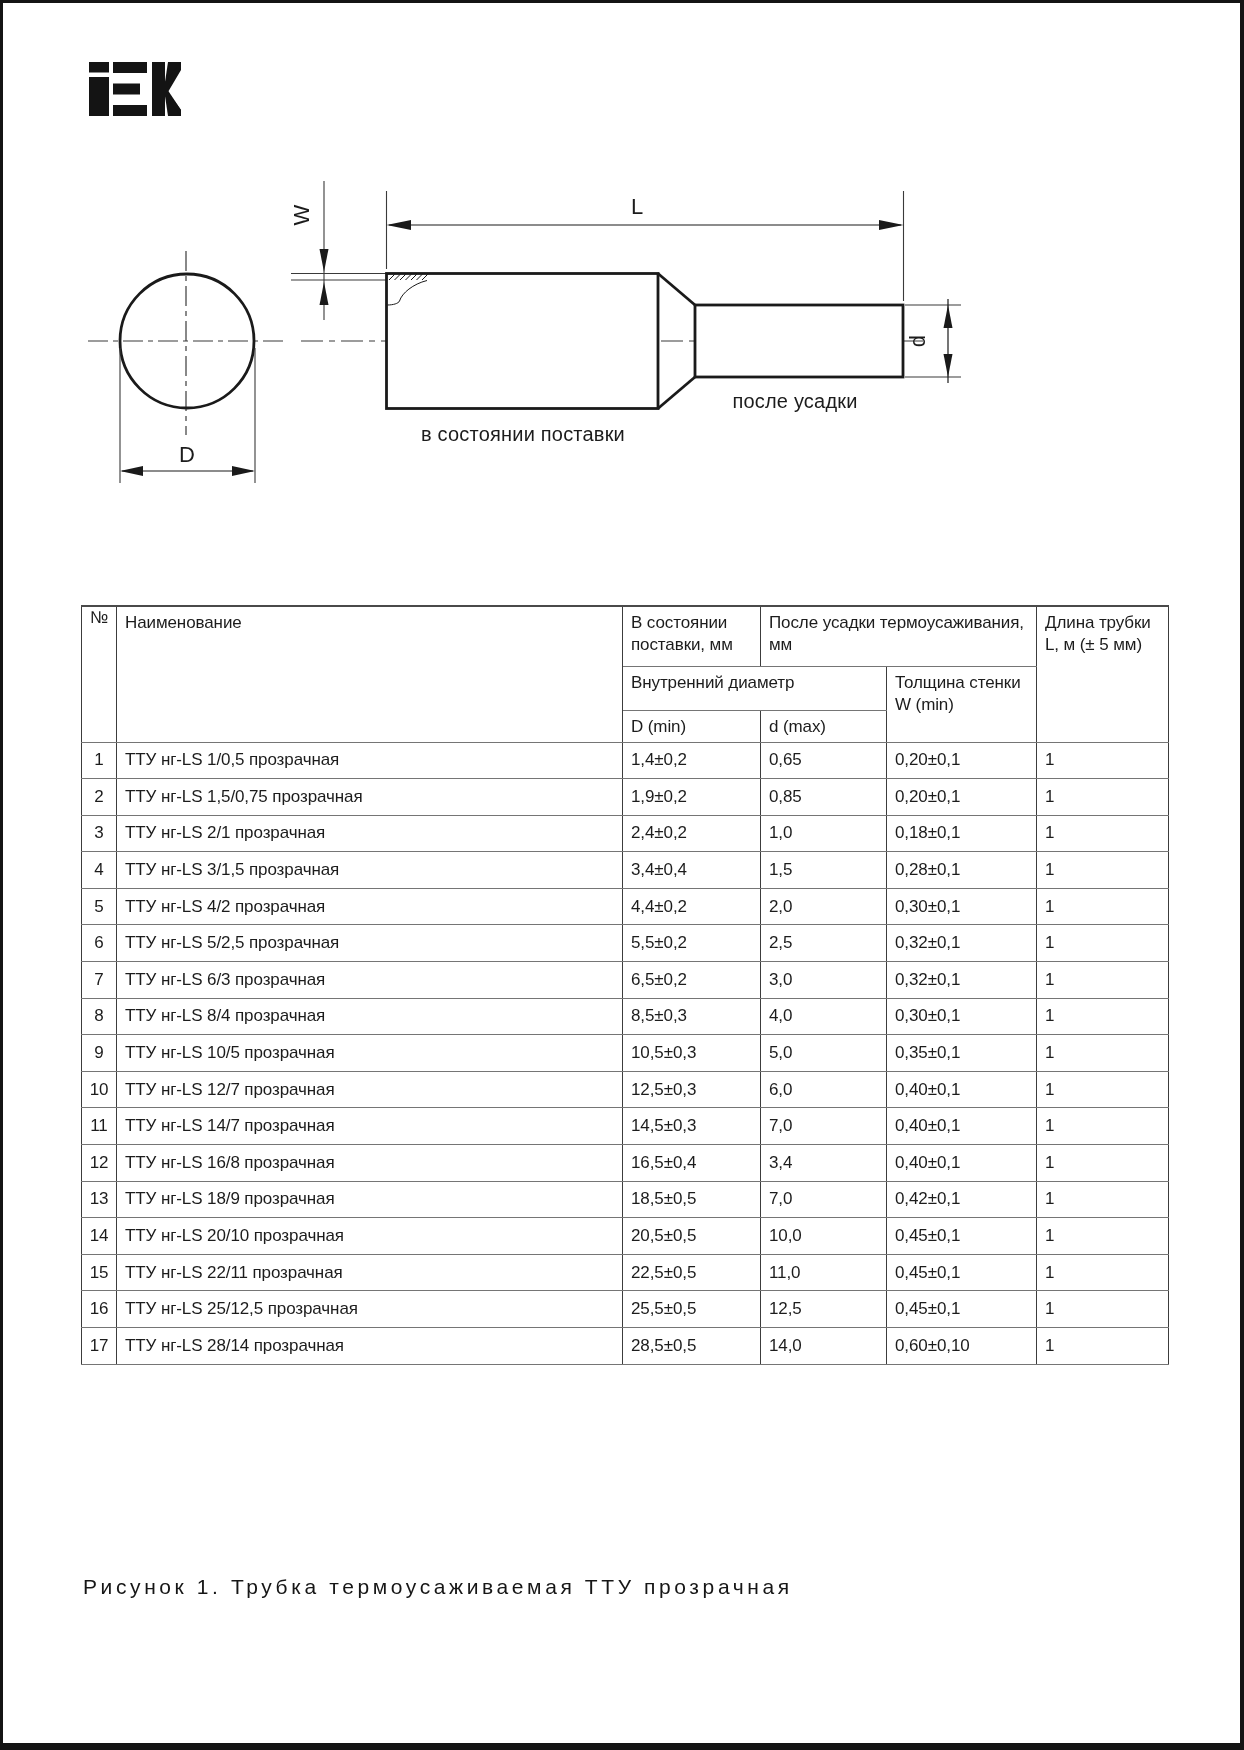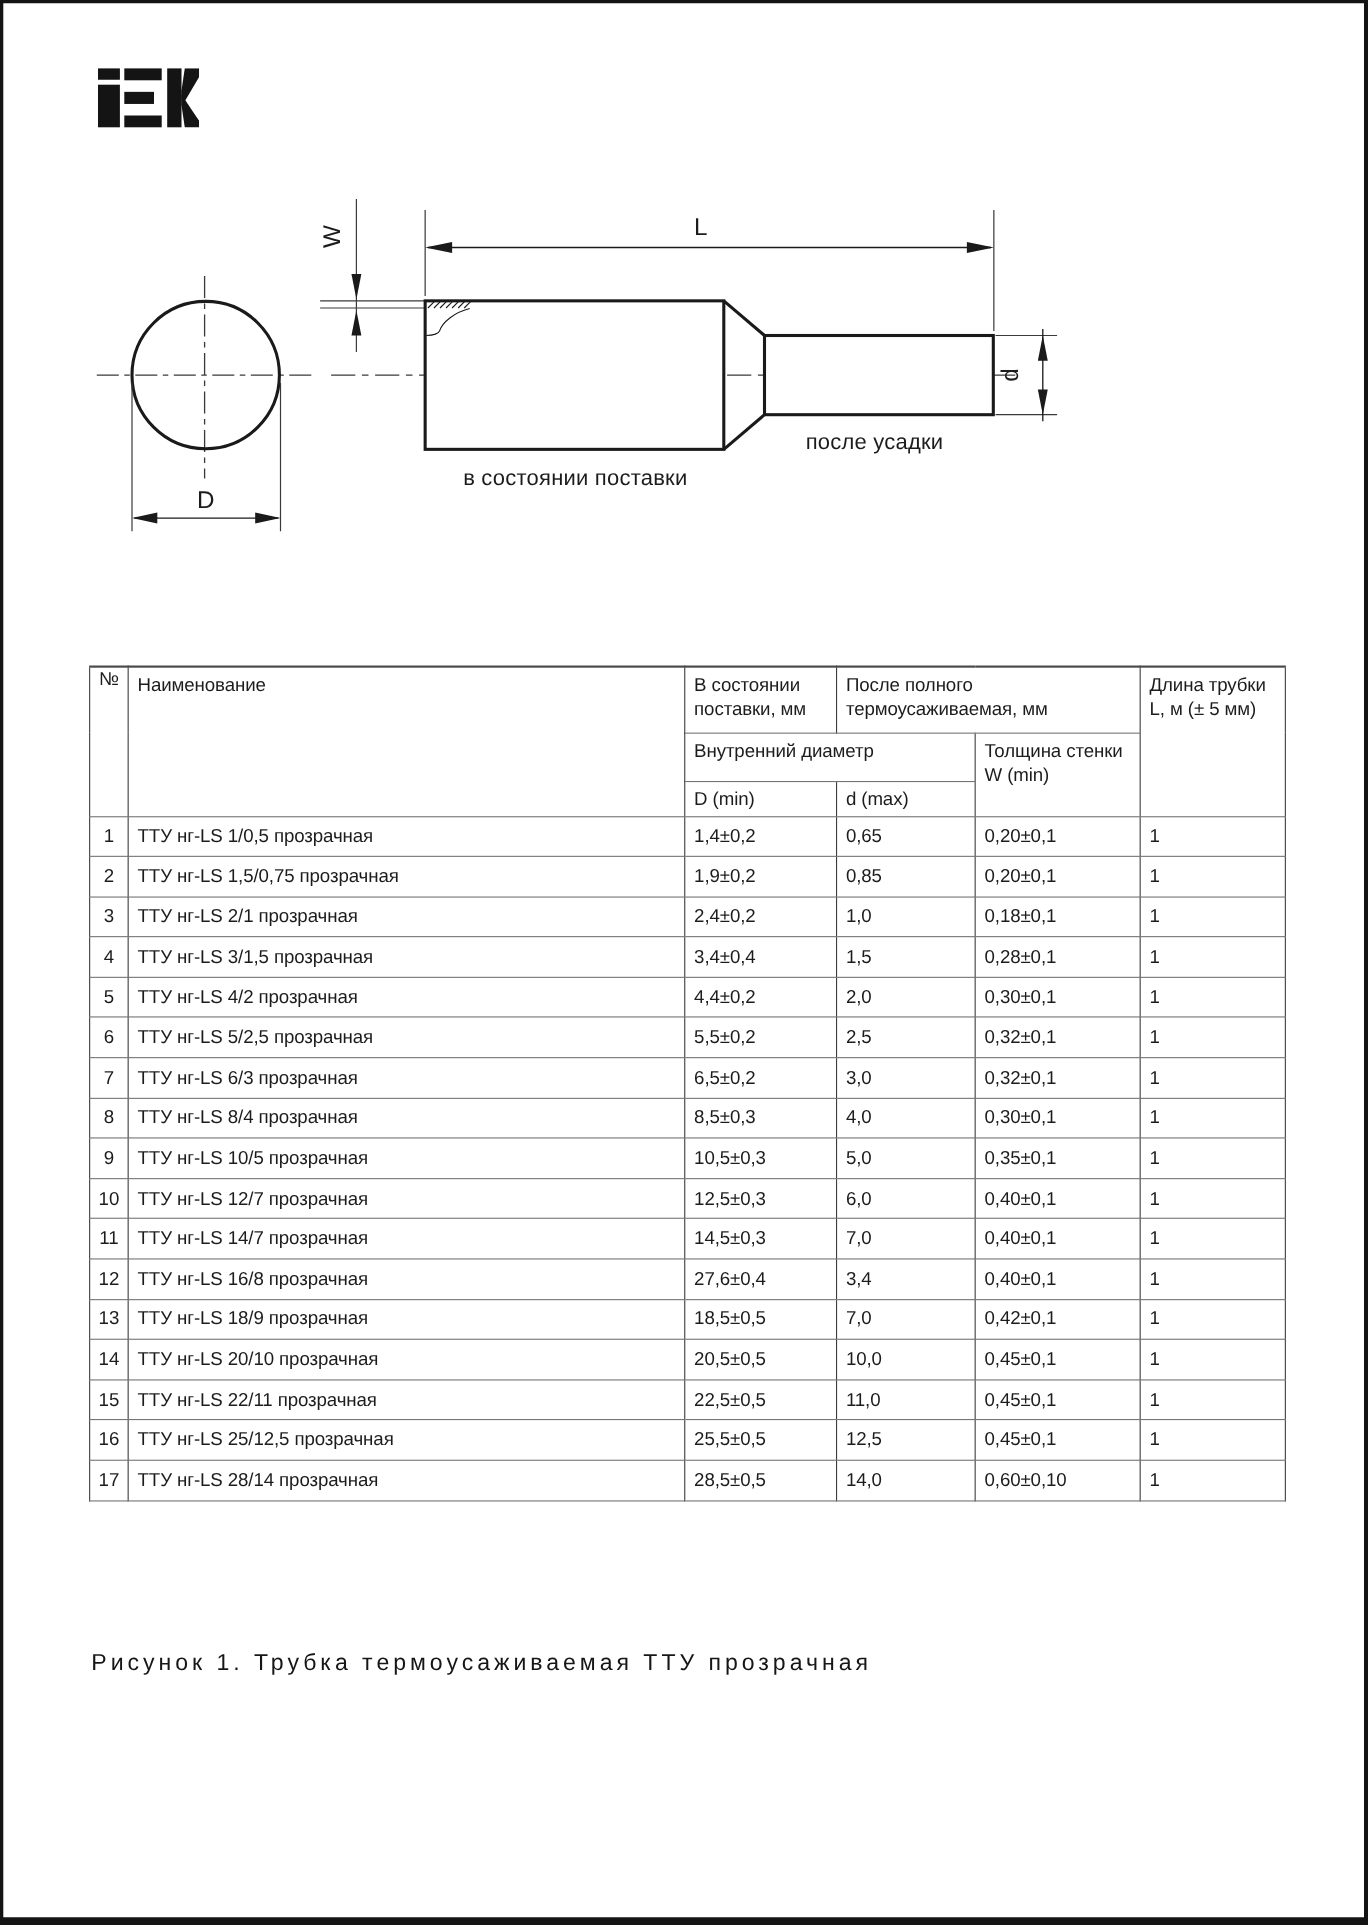--- a/index.html
+++ b/index.html
@@ -41,21 +41,21 @@
     text-align:left;
     overflow:hidden;
   }
   .spec-table { border:1px solid #3c3c3c; border-top:2px solid #4a4a4a; }
   .spec-table thead th { vertical-align:top; padding:5px 8px 2px 8px; line-height:1.3; }
   .spec-table tbody td { height:35.6px; vertical-align:middle; padding:0 8px; }
   .spec-table .c-no { text-align:center; padding:0 2px; }
   .hr1 { height:60px; } .hr2 { height:44px; } .hr3 { height:32px; }
 
   .figure-caption {
-    position:absolute; left:80px; top:1497px;
+    position:absolute; left:80px; top:1572px;
     font-size:21px;
     letter-spacing:3.6px;
     white-space:nowrap;
     color:#161616;
   }
 </style>
 </head>
 <body>
 
 <div class="page">
@@ -139,21 +139,21 @@
         <col style="width:138px">
       <col style="width:126px">
         <col style="width:150px">
         <col style="width:132px">
     </colgroup>
     <thead>
       <tr class="hr1">
         <th rowspan="3" class="c-no">№</th>
         <th rowspan="3">Наименование</th>
         <th>В состоянии поставки, мм</th>
-        <th colspan="2">После полного термоусаживаемая, мм</th>
+        <th colspan="2">После усадки термоусаживания, мм</th>
         <th rowspan="3">Длина трубки L, м (± 5 мм)</th>
       </tr>
       <tr class="hr2">
         <th colspan="2">Внутренний диаметр</th>
         <th rowspan="2">Толщина стенки W (min)</th>
       </tr>
       <tr class="hr3">
         <th>D (min)</th>
         <th>d (max)</th>
       </tr>
@@ -254,21 +254,21 @@
       <td>ТТУ нг-LS 14/7 прозрачная</td>
       <td>14,5±0,3</td>
       <td>7,0</td>
       <td>0,40±0,1</td>
       <td>1</td>
     </tr>
 
     <tr>
       <td class="c-no">12</td>
       <td>ТТУ нг-LS 16/8 прозрачная</td>
-      <td>27,6±0,4</td>
+      <td>16,5±0,4</td>
       <td>3,4</td>
       <td>0,40±0,1</td>
       <td>1</td>
     </tr>
 
     <tr>
       <td class="c-no">13</td>
       <td>ТТУ нг-LS 18/9 прозрачная</td>
       <td>18,5±0,5</td>
       <td>7,0</td>

